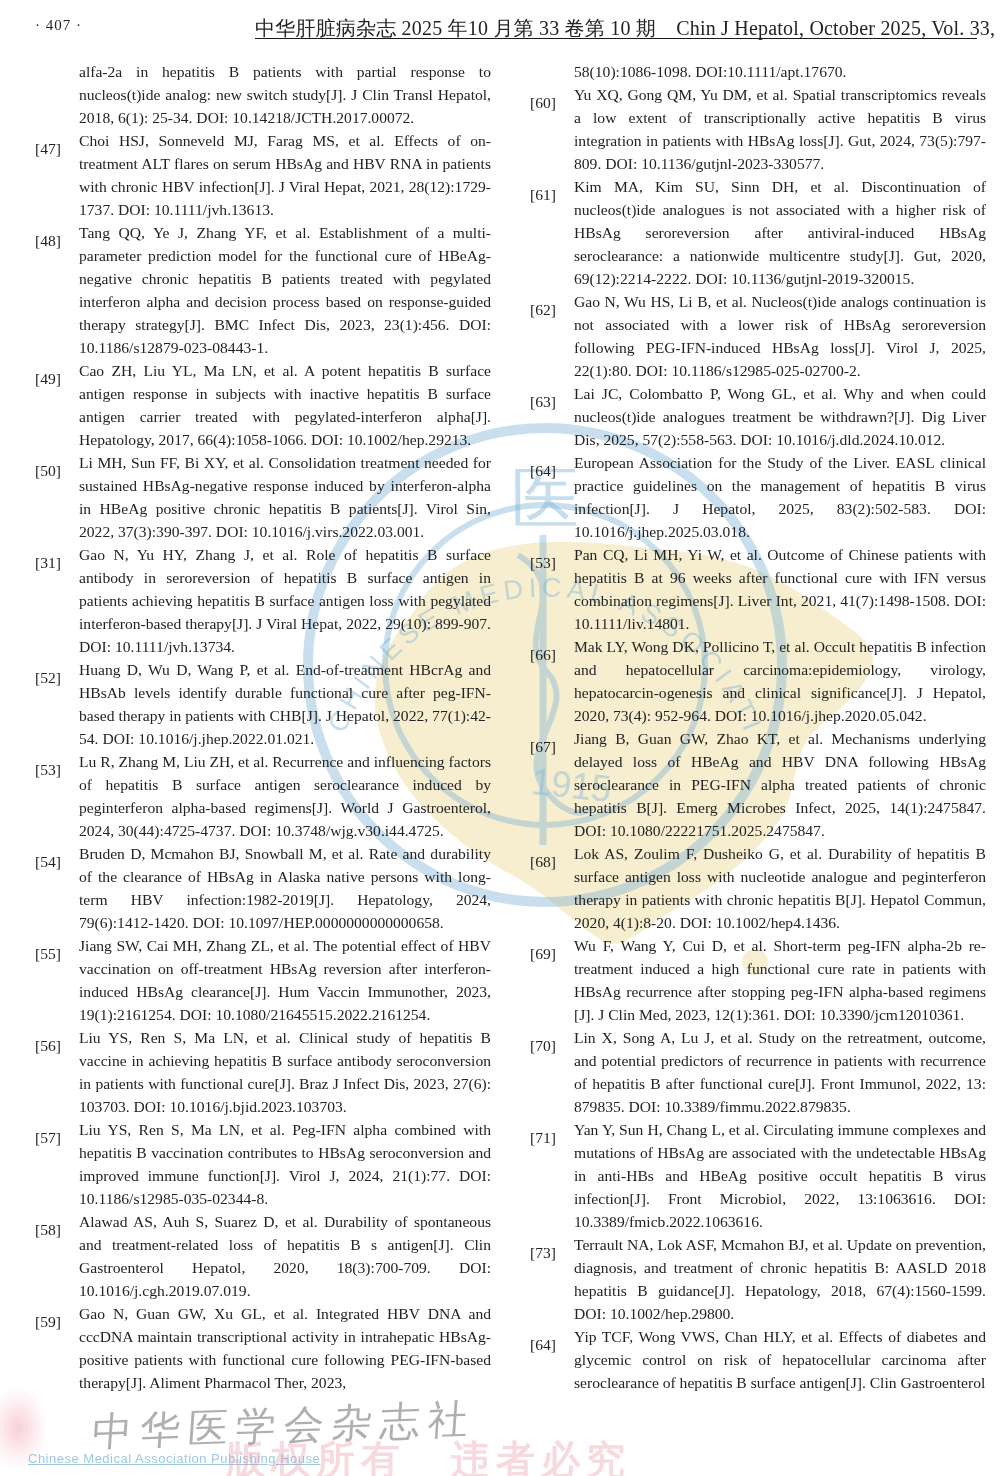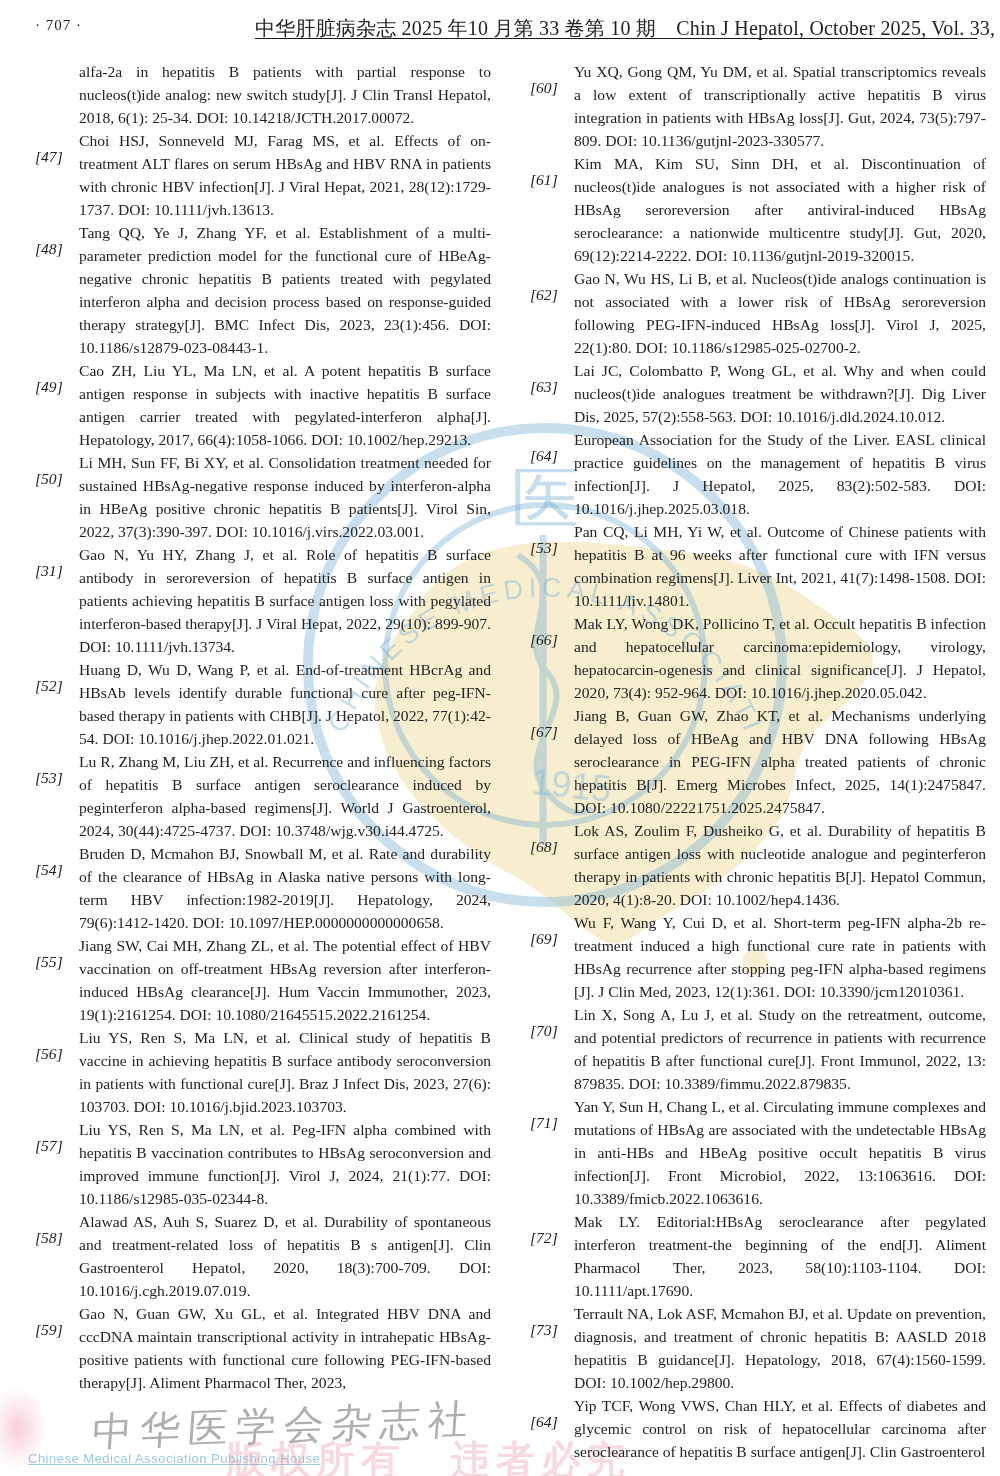--- a/index.html
+++ b/index.html
@@ -14,21 +14,21 @@
   #page-number{position:absolute;left:35px;top:3px;font-size:15px;letter-spacing:1px;}
   #journal-line{position:absolute;left:255px;top:1px;width:722px;font-size:20px;
     white-space:nowrap;letter-spacing:.2px;}
   #header-rule{position:absolute;left:255px;top:24px;width:722px;height:0;
     border-bottom:1.6px solid #1a1a1a;}
   
   .col{position:absolute;top:60px;width:456px;z-index:2;font-size:15.6px;line-height:23px;}
   #col-left{left:35px;}
   #col-right{left:530px;}
   .ref{position:relative;padding-left:44px;}
-  .ref-label{position:absolute;left:0;top:16px;font-style:italic;}
+  .ref-label{position:absolute;left:0;top:8px;}
   .ref-text{text-align:justify;}
   
   #emblem{position:absolute;left:250px;top:350px;width:650px;height:650px;z-index:0;}
   #publisher-seal{position:absolute;left:92px;top:1398px;z-index:1;
     font-size:40px;color:rgba(110,110,110,.55);letter-spacing:8px;
     transform:rotate(-2deg) skewX(-6deg);white-space:nowrap;}
   #publisher-en{position:absolute;left:28px;top:1451px;z-index:1;
     font-family:"Liberation Sans","DejaVu Sans",sans-serif;
     font-size:13px;color:rgba(140,190,220,.85);letter-spacing:.5px;text-decoration:underline;}
   #copyright-mark{position:absolute;left:226px;top:1433px;z-index:1;
@@ -65,21 +65,21 @@
       <text x="320" y="448" font-size="36" font-family="'Liberation Sans',sans-serif" transform="rotate(6 320 448)">1915</text>
     </g>
     <text font-size="27" fill="#7fb4d6" opacity="0.45" letter-spacing="5" font-family="'Liberation Sans',sans-serif">
       <textPath href="#arcpath" startOffset="4">CHINESE MEDICAL ASSOCIATION</textPath>
     </text>
   </svg>
 
   <div id="pink-flower"></div>
 
   <div id="header">
-    <div id="page-number">· 707 ·</div>
+    <div id="page-number">· 407 ·</div>
     <div id="journal-line">中华肝脏病杂志 2025 年10 月第 33 卷第 10 期　Chin J Hepatol, October 2025, Vol. 33, No. 10</div>
     <div id="header-rule"></div>
   </div>
 
   <div id="col-left" class="col">
       <div class="ref">
         <span class="ref-label"></span>
         <div class="ref-text">alfa-2a in hepatitis B patients with partial response to nucleos(t)ide analog: new switch study[J]. J Clin Transl Hepatol, 2018, 6(1): 25-34. DOI: 10.14218/JCTH.2017.00072.</div>
       </div>
       <div class="ref">
@@ -130,20 +130,24 @@
         <span class="ref-label">[58]</span>
         <div class="ref-text">Alawad AS, Auh S, Suarez D, et al. Durability of spontaneous and treatment-related loss of hepatitis B s antigen[J]. Clin Gastroenterol Hepatol, 2020, 18(3):700-709. DOI: 10.1016/j.cgh.2019.07.019.</div>
       </div>
       <div class="ref">
         <span class="ref-label">[59]</span>
         <div class="ref-text">Gao N, Guan GW, Xu GL, et al. Integrated HBV DNA and cccDNA maintain transcriptional activity in intrahepatic HBsAg-positive patients with functional cure following PEG-IFN-based therapy[J]. Aliment Pharmacol Ther, 2023,</div>
       </div>
     </div>
   <div id="col-right" class="col">
       <div class="ref">
+        <span class="ref-label"></span>
+        <div class="ref-text">58(10):1086-1098. DOI:10.1111/apt.17670.</div>
+      </div>
+      <div class="ref">
         <span class="ref-label">[60]</span>
         <div class="ref-text">Yu XQ, Gong QM, Yu DM, et al. Spatial transcriptomics reveals a low extent of transcriptionally active hepatitis B virus integration in patients with HBsAg loss[J]. Gut, 2024, 73(5):797-809. DOI: 10.1136/gutjnl-2023-330577.</div>
       </div>
       <div class="ref">
         <span class="ref-label">[61]</span>
         <div class="ref-text">Kim MA, Kim SU, Sinn DH, et al. Discontinuation of nucleos(t)ide analogues is not associated with a higher risk of HBsAg seroreversion after antiviral-induced HBsAg seroclearance: a nationwide multicentre study[J]. Gut, 2020, 69(12):2214-2222. DOI: 10.1136/gutjnl-2019-320015.</div>
       </div>
       <div class="ref">
         <span class="ref-label">[62]</span>
         <div class="ref-text">Gao N, Wu HS, Li B, et al. Nucleos(t)ide analogs continuation is not associated with a lower risk of HBsAg seroreversion following PEG-IFN-induced HBsAg loss[J]. Virol J, 2025, 22(1):80. DOI: 10.1186/s12985-025-02700-2.</div>
@@ -176,24 +180,20 @@
         <span class="ref-label">[69]</span>
         <div class="ref-text">Wu F, Wang Y, Cui D, et al. Short-term peg-IFN alpha-2b re-treatment induced a high functional cure rate in patients with HBsAg recurrence after stopping peg-IFN alpha-based regimens [J]. J Clin Med, 2023, 12(1):361. DOI: 10.3390/jcm12010361.</div>
       </div>
       <div class="ref">
         <span class="ref-label">[70]</span>
         <div class="ref-text">Lin X, Song A, Lu J, et al. Study on the retreatment, outcome, and potential predictors of recurrence in patients with recurrence of hepatitis B after functional cure[J]. Front Immunol, 2022, 13: 879835. DOI: 10.3389/fimmu.2022.879835.</div>
       </div>
       <div class="ref">
         <span class="ref-label">[71]</span>
         <div class="ref-text">Yan Y, Sun H, Chang L, et al. Circulating immune complexes and mutations of HBsAg are associated with the undetectable HBsAg in anti-HBs and HBeAg positive occult hepatitis B virus infection[J]. Front Microbiol, 2022, 13:1063616. DOI: 10.3389/fmicb.2022.1063616.</div>
-      </div>
-      <div class="ref">
-        <span class="ref-label">[72]</span>
-        <div class="ref-text">Mak LY. Editorial:HBsAg seroclearance after pegylated interferon treatment-the beginning of the end[J]. Aliment Pharmacol Ther, 2023, 58(10):1103-1104. DOI: 10.1111/apt.17690.</div>
       </div>
       <div class="ref">
         <span class="ref-label">[73]</span>
         <div class="ref-text">Terrault NA, Lok ASF, Mcmahon BJ, et al. Update on prevention, diagnosis, and treatment of chronic hepatitis B: AASLD 2018 hepatitis B guidance[J]. Hepatology, 2018, 67(4):1560-1599. DOI: 10.1002/hep.29800.</div>
       </div>
       <div class="ref">
         <span class="ref-label">[64]</span>
         <div class="ref-text">Yip TCF, Wong VWS, Chan HLY, et al. Effects of diabetes and glycemic control on risk of hepatocellular carcinoma after seroclearance of hepatitis B surface antigen[J]. Clin Gastroenterol</div>
       </div>
     </div>

